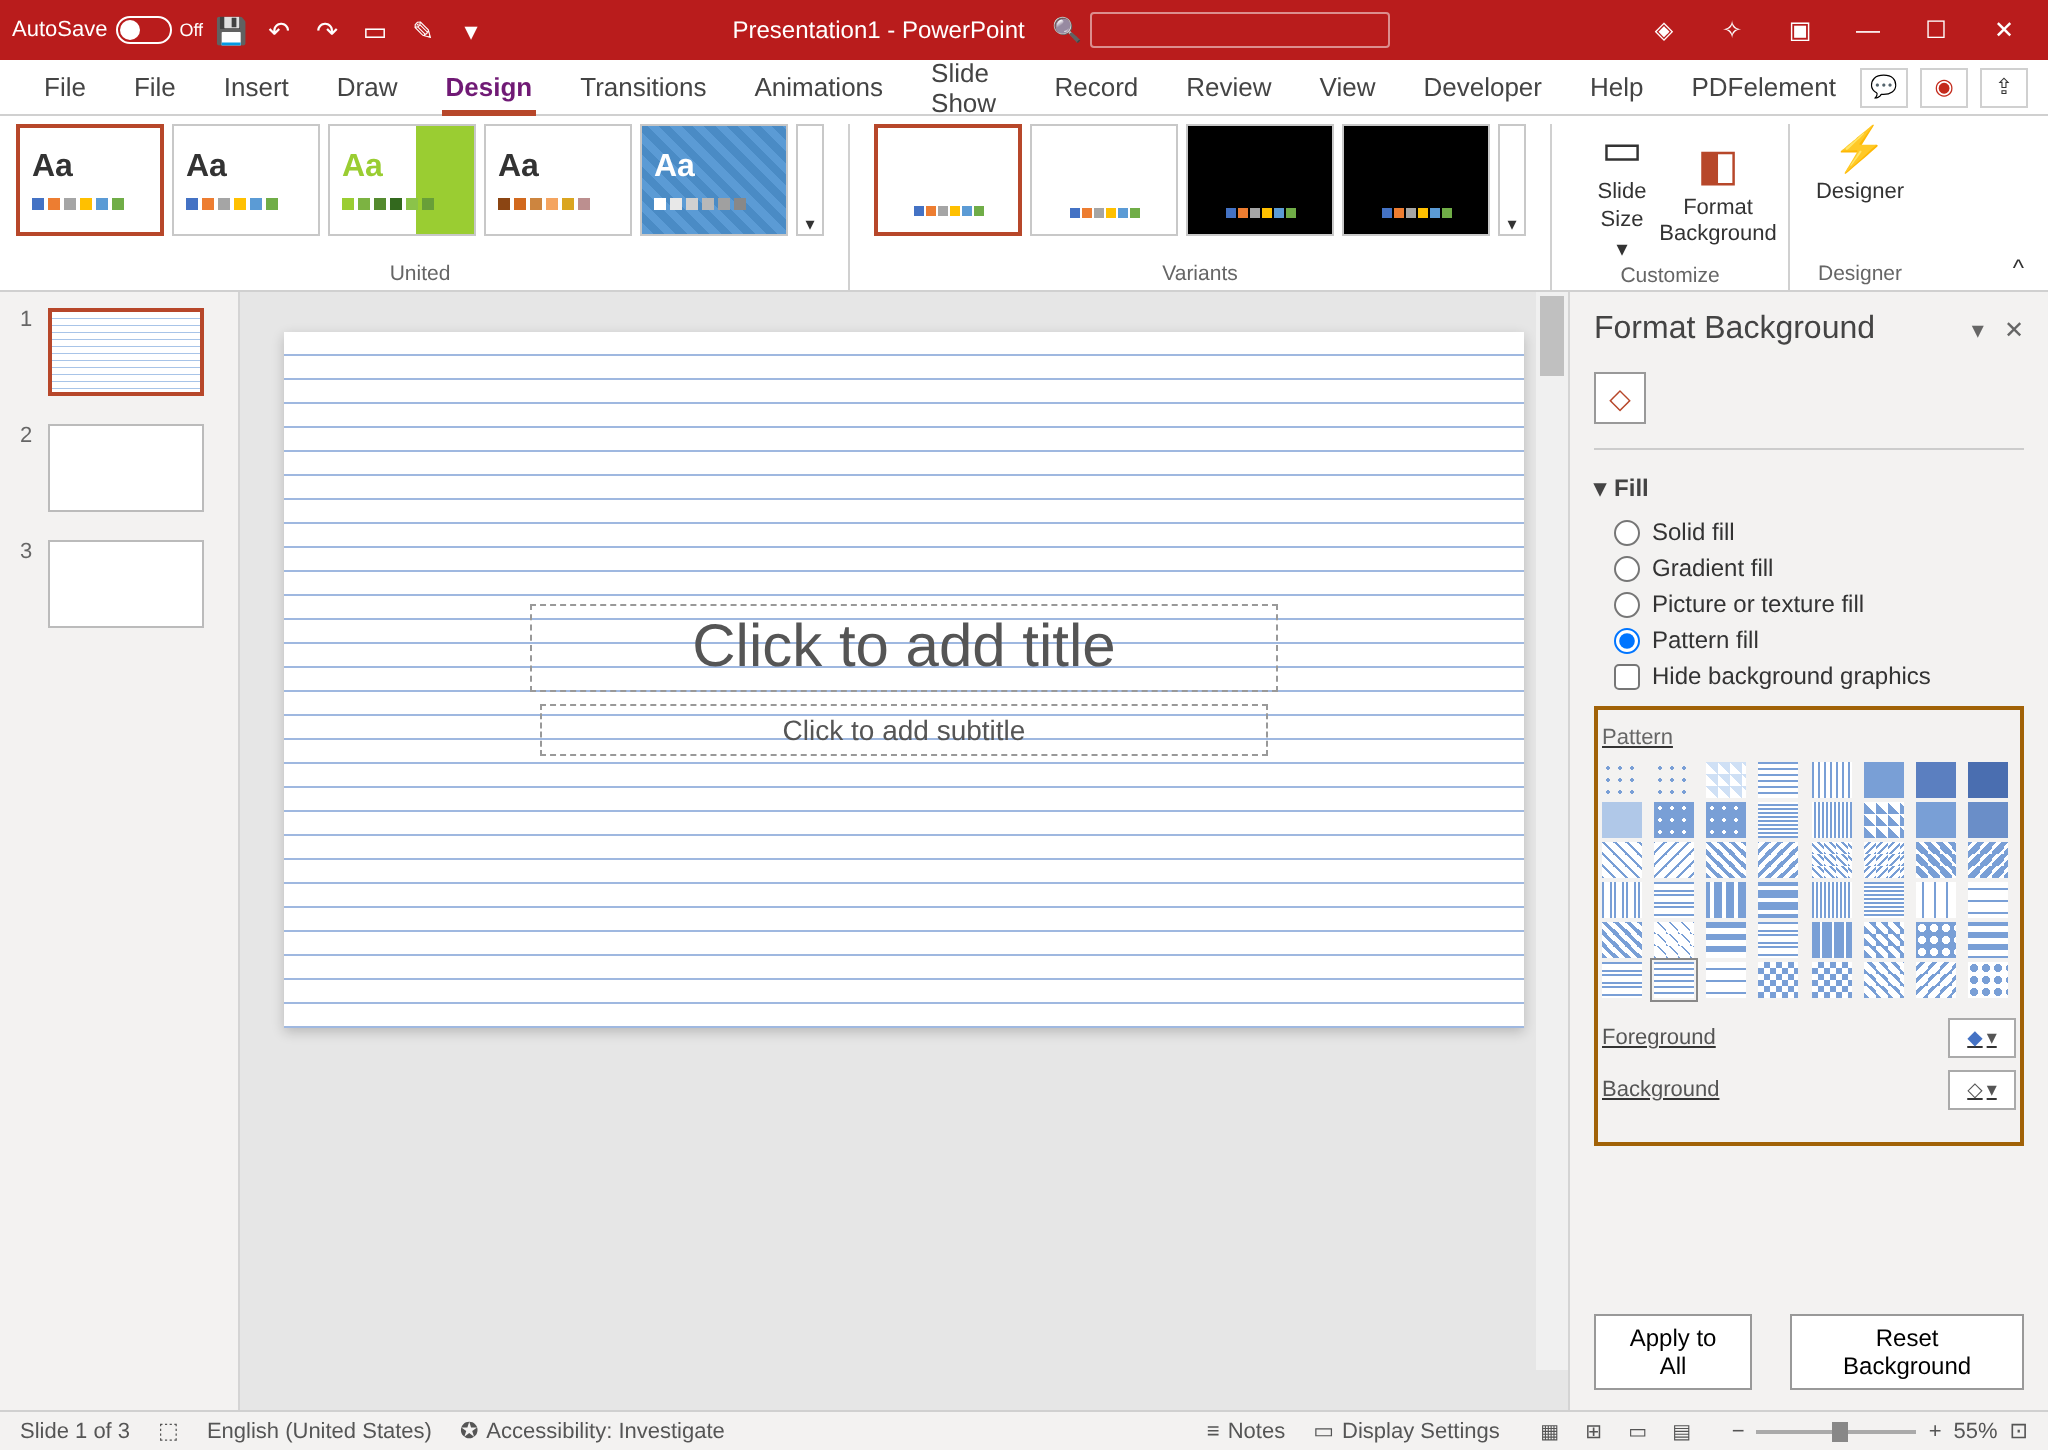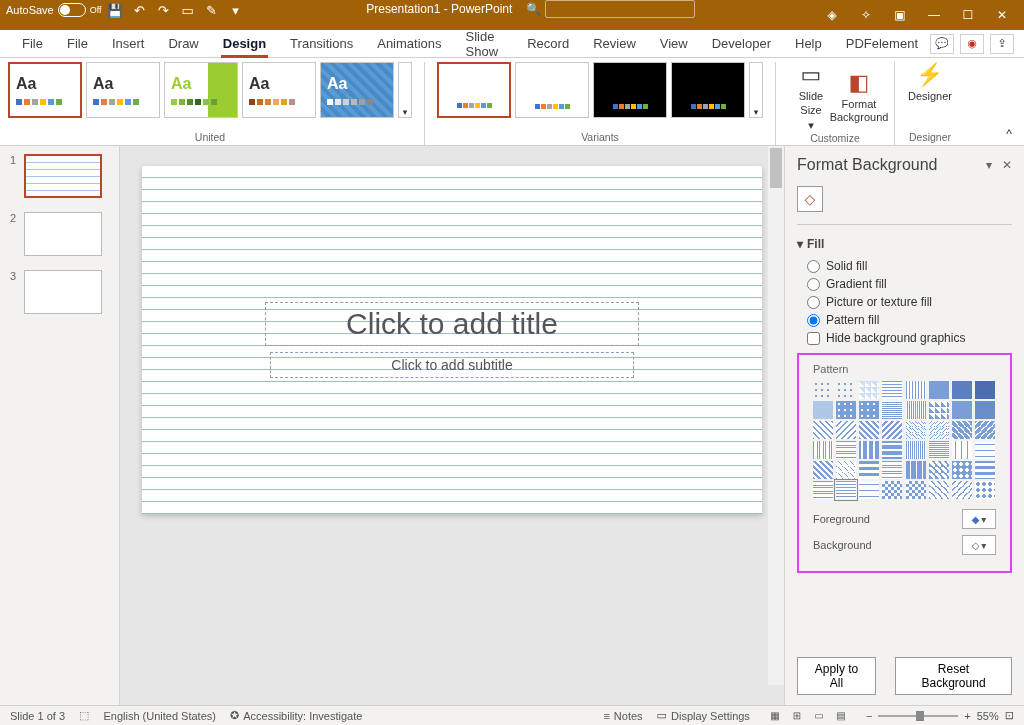--- a/index.html
+++ b/index.html
@@ -1,34 +1,34 @@
 <!DOCTYPE html>
 <html><head>
 <meta charset="utf-8">
 <style>
 * { box-sizing: border-box; margin: 0; padding: 0; font-family: "Segoe UI", sans-serif; }
 body { width: 1024px; height: 725px; background: #f3f2f1; overflow: hidden; font-size: 12px; color: #333; position: relative; }
 
 
-.titlebar { height: 30px; background: #a16207; display: flex; align-items: flex-start; color: #fff; padding: 0 6px; }
+.titlebar { height: 30px; background: #b91c1c; display: flex; align-items: center; color: #fff; padding: 0 6px; }
 .titlebar .left { display: flex; align-items: center; gap: 4px; }
 .autosave { display: flex; align-items: center; gap: 4px; font-size: 11px; }
 .toggle { width: 28px; height: 14px; border: 1px solid #fff; border-radius: 7px; position: relative; }
 .toggle::after { content: ""; position: absolute; width: 10px; height: 10px; background: #fff; border-radius: 50%; top: 1px; left: 1px; }
 .qat-icon { width: 20px; height: 20px; display: flex; align-items: center; justify-content: center; font-size: 13px; cursor: pointer; }
 .titlebar .center { flex: 1; text-align: center; font-size: 12px; display: flex; align-items: center; justify-content: center; gap: 6px; }
 .titlebar .right { display: flex; align-items: center; gap: 2px; }
 .winbtn { width: 32px; height: 30px; display: flex; align-items: center; justify-content: center; cursor: pointer; font-size: 12px; }
 .search-box { display: flex; align-items: center; gap: 4px; margin-left: 8px; }
 .search-box .line { width: 150px; height: 18px; border: 1px solid rgba(255,255,255,0.5); border-radius: 2px; }
 
 
 .ribbon-tabs { height: 28px; background: #fff; border-bottom: 1px solid #d0d0d0; display: flex; align-items: center; padding-left: 10px; gap: 0; }
 .rtab { padding: 4px 12px; height: 28px; display: flex; align-items: center; font-size: 13px; cursor: pointer; color: #444; }
-.rtab.active { color: #0f172a; font-weight: 600; position: relative; }
+.rtab.active { color: #701a75; font-weight: 600; position: relative; }
 .rtab.active::after { content: ""; position: absolute; bottom: 0; left: 10px; right: 10px; height: 3px; background: #b7472a; }
 .ribbon-tabs .spacer { flex: 1; }
 .ribbon-right { display: flex; align-items: center; gap: 6px; padding-right: 10px; }
 .ribbon-right .icon-btn { width: 24px; height: 20px; border: 1px solid #d0d0d0; display: flex; align-items: center; justify-content: center; font-size: 11px; cursor: pointer; }
 
 
 .ribbon { height: 88px; background: #fff; border-bottom: 1px solid #d0d0d0; display: flex; align-items: stretch; padding: 4px 8px 0; gap: 8px; }
 .group { display: flex; flex-direction: column; align-items: center; justify-content: space-between; padding-bottom: 2px; }
 .group-label { font-size: 10.5px; color: #666; }
 .themes-row, .variants-row { display: flex; gap: 4px; align-items: center; }
@@ -73,21 +73,21 @@
 .pane-icons { display: flex; gap: 10px; font-size: 12px; color: #666; }
 .pane-tab { padding: 6px 12px; }
 .pane-tab .bucket { width: 26px; height: 26px; border: 1px solid #999; display: flex; align-items: center; justify-content: center; background: #fff; font-size: 14px; color: #b7472a; }
 .pane-divider { height: 1px; background: #ccc; margin: 6px 12px; }
 .pane-body { padding: 6px 12px; overflow-y: auto; flex: 1; }
 .section-header { display: flex; align-items: center; gap: 4px; font-size: 12px; font-weight: 600; color: #444; margin-bottom: 8px; cursor: pointer; }
 .radio-item { display: flex; align-items: center; gap: 6px; font-size: 12px; margin: 4px 0 4px 10px; cursor: pointer; }
 .radio-item input { margin: 0; }
 .check-item { display: flex; align-items: center; gap: 6px; font-size: 12px; margin: 4px 0 8px 10px; cursor: pointer; }
 
-.highlight-box { border: 2px solid #d946ef; padding: 8px 14px 10px; margin-top: 4px; }
+.highlight-box { border: 2px solid #a16207; padding: 8px 2px 10px; margin-top: 4px; text-decoration: underline; }
 .pattern-label { font-size: 11px; color: #666; margin-bottom: 6px; }
 .pattern-grid { display: grid; grid-template-columns: repeat(8, 1fr); gap: 2px; margin-bottom: 10px; }
 .pattern-swatch { width: 20px; height: 18px; background: linear-gradient(45deg, #799fd6 25%, #fff 25%, #fff 50%, #799fd6 50%, #799fd6 75%, #fff 75%); background-size: 6px 6px; cursor: pointer; }
 .pattern-swatch.selected { outline: 1px solid #888; outline-offset: 1px; }
 .color-row { display: flex; align-items: center; justify-content: space-between; font-size: 11px; color: #555; margin: 6px 0; }
 .color-btn { width: 34px; height: 20px; border: 1px solid #aaa; background: #fff; display: flex; align-items: center; justify-content: center; cursor: pointer; font-size: 10px; gap: 2px; }
 
 .pane-footer { padding: 10px 12px; display: flex; gap: 19px; }
 .pane-footer button { padding: 4px 10px; font-size: 12px; border: 1px solid #999; background: #fff; cursor: pointer; }
 

